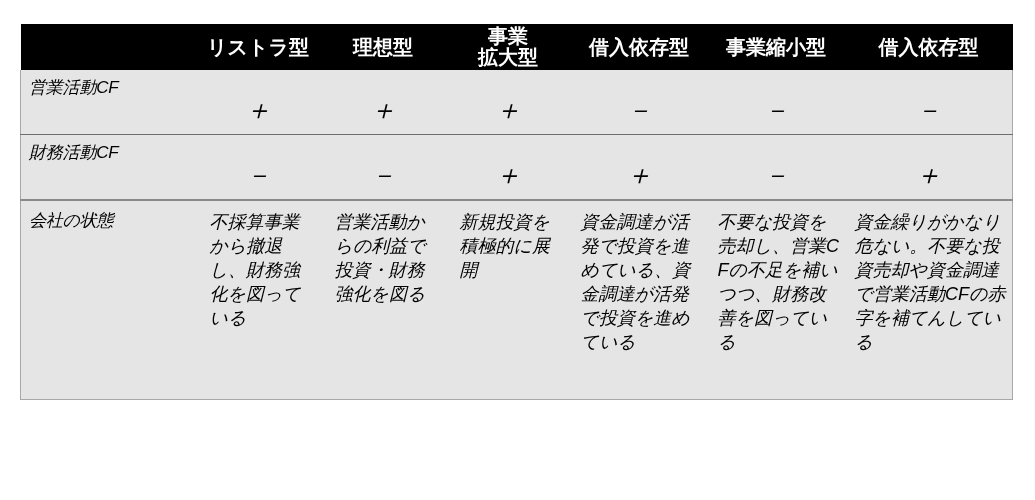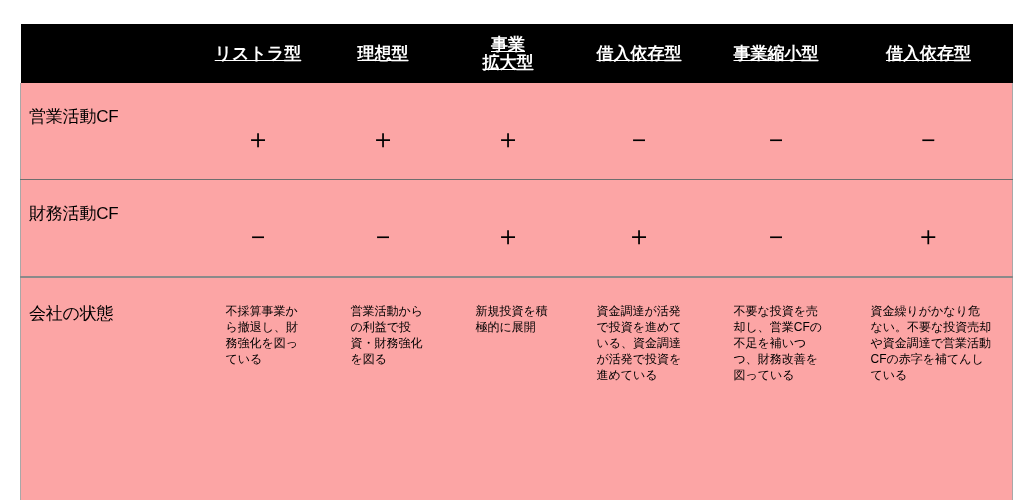--- a/index.html
+++ b/index.html
@@ -37,44 +37,44 @@
   .cf-table col.c-data-x { width: 168px; }
 
   
   thead tr {
     background: #000000;
   }
   thead th {
     background: #000000;
     color: #ffffff;
     font-weight: bold;
-    font-size: 17px;
+    font-size: 20px;
     line-height: 1.12;
     text-align: center;
     vertical-align: middle;
     padding: 0;
-    height: 59px;
+    height: 46px;
     border: none;
-    text-decoration: underline;
   }
   thead th.corner {
     background: #000000;
   }
   .hdr-two-line {
     display: block;
     line-height: 1.05;
   }
 
   
   tbody td {
     border-left: 1px solid #a8a8a8;
     border-right: 1px solid #a8a8a8;
     border-bottom: 1px solid #6e6e6e;
-    padding: 16px;
-    background: #fca5a5;
+    padding: 0;
+    background: #e5e5e5;
+    font-style: italic;
   }
   tbody td.cell-label {
     border-right: none;
     border-left: 1px solid #a8a8a8;
   }
   tbody td.cell-data {
     border-left: none;
     border-right: none;
   }
   tbody td.cell-data.last {
@@ -119,21 +119,21 @@
   .desc-label {
     display: block;
     font-size: 17px;
     line-height: 1.0;
     padding-top: 11px;
     text-align: left;
     letter-spacing: -0.2px;
   }
   .desc-text {
     display: block;
-    font-size: 12px;
+    font-size: 18px;
     line-height: 1.33;
     padding-top: 10px;
     padding-left: 14px;
     padding-right: 4px;
     text-align: left;
     word-break: break-all;
   }
   .desc-text.wide {
     padding-left: 10px;
   }

